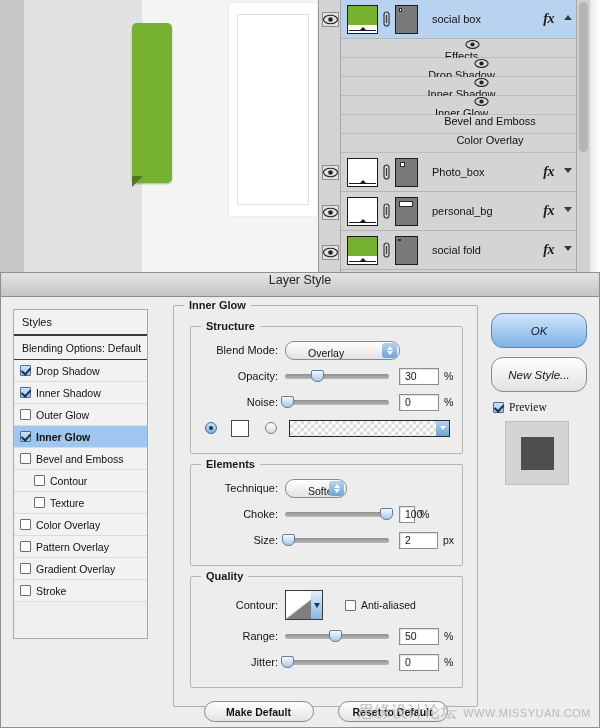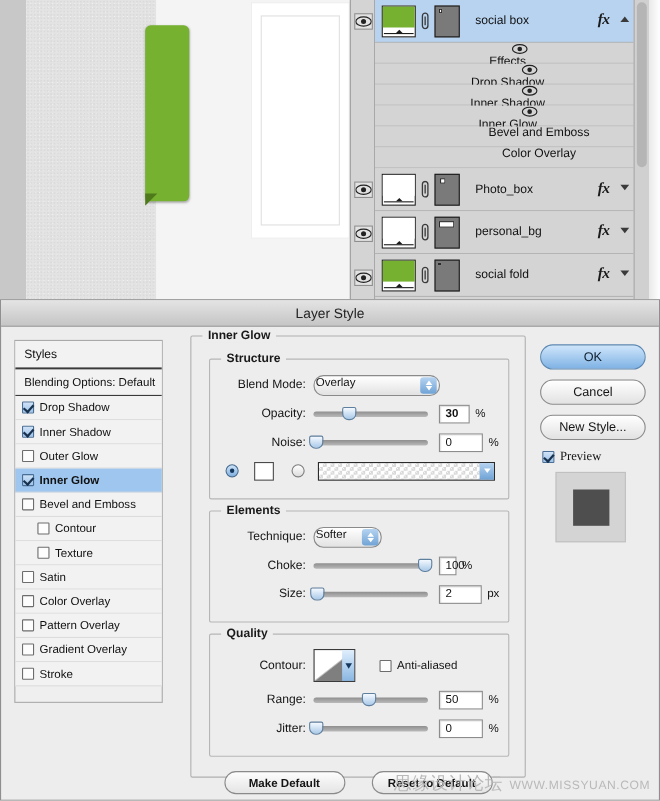--- a/index.html
+++ b/index.html
@@ -151,21 +151,21 @@
   
   .dialog {
     position: absolute; left: 0; top: 272px; width: 600px; height: 456px;
     background: #ededed;
     border: 1px solid #8f8f8f;
   }
   .dialog-titlebar {
     height: 24px; width:100%;
     background: linear-gradient(to bottom,#e4e4e4,#c5c5c5);
     border-bottom: 1px solid #8d8d8d;
-    display:flex; align-items:center; justify-content:center;
+    display:flex; justify-content:center;
   }
   .dialog-title { font-size: 12.5px; color:#242424; font-weight:400; }
 
   .dialog-body { position:relative; width:100%; height:431px; }
 
   
   .styles-col {
     position:absolute; left:12px; top:12px; width:135px; height:330px;
     background:#efefef; border:1px solid #a9a9a9;
     font-size: 11px; color:#111;
@@ -212,21 +212,21 @@
   }
   .group.outer { border-color:#b0b0b0; padding: 10px 8px 8px 8px; }
   .group.inner { margin:10px 6px 10px 8px; padding: 12px 8px 10px 8px; }
 
   .frow { display:flex; align-items:center; height:22px; margin-bottom:4px; }
   .flabel { font-size:11px; color:#141414; text-align:right; width:86px; flex:none; padding-right:7px; }
 
   .selectbox {
     position:relative; height:19px; border:1px solid #8a8a8a; border-radius:9px;
     background: linear-gradient(to bottom,#ffffff,#e2e2e2);
-    display:flex; align-items:flex-start; padding-left:1px; font-size:10.5px; color:#141414;
+    display:flex; align-items:flex-end; padding-left:22px; font-size:10.5px; color:#141414;
     box-shadow: 0 1px 0 rgba(255,255,255,0.8) inset;
   }
   .selectbox .arrows {
     position:absolute; right:2px; top:1px; width:15px; height:15px;
     background: linear-gradient(to bottom,#b5d3f0,#6fa3d6);
     border-radius:3px; display:flex; flex-direction:column; align-items:center; justify-content:center;
   }
   .arrows .up {width:0;height:0;border-left:3px solid transparent;border-right:3px solid transparent;border-bottom:4px solid #fff;margin-bottom:1px;}
   .arrows .dn {width:0;height:0;border-left:3px solid transparent;border-right:3px solid transparent;border-top:4px solid #fff;}
 
@@ -284,26 +284,27 @@
   .contour-box .cdrop {
     position:absolute; right:0; top:0; width:11px; height:28px;
     background: linear-gradient(to bottom,#dfeefc,#8ab6e2);
     display:flex;align-items:center;justify-content:center;
   }
   .cdrop i{width:0;height:0;border-left:3px solid transparent;border-right:3px solid transparent;border-top:5px solid #16375c;display:block;}
 
   
   .right-col { position:absolute; left:490px; top:16px; width:100px; }
   .btn {
-    width:96px; height:23px; border-radius:12px;
+    width:96px; height:35px; border-radius:12px;
     border:1px solid #8a8a8a;
     background: linear-gradient(to bottom,#ffffff,#e2e2e2);
     font-size:11.5px; color:#141414;
     display:flex;align-items:center;justify-content:center;
     margin-bottom:9px;
+    font-style:italic;
   }
   .btn.primary {
     background: linear-gradient(to bottom,#cfe6fb,#7fb2e4);
     border-color:#5b87b2; color:#0e1c2b;
   }
   .preview-row { display:flex; align-items:flex-end; margin: 2px 0 8px 2px; font-family: Liberation Serif, serif; }
   .preview-row .lbl { font-size:11.5px; margin-left:5px; color:#141414; }
   .preview-swatch {
     width:64px; height:64px; background:#d4d4d4; border:1px solid #c0c0c0;
     margin-left:14px; display:flex; align-items:center; justify-content:center;
@@ -542,24 +543,20 @@
         <div class="style-item indent">
           <span class="cb cbox"></span>
           <span class="lbl">Contour</span>
         </div>
         <div class="style-item indent">
           <span class="cb cbox"></span>
           <span class="lbl">Texture</span>
         </div>
         <div class="style-item">
           <span class="cb cbox"></span>
-          <span class="lbl">Satin</span>
-        </div>
-        <div class="style-item">
-          <span class="cb cbox"></span>
           <span class="lbl">Color Overlay</span>
         </div>
         <div class="style-item">
           <span class="cb cbox"></span>
           <span class="lbl">Pattern Overlay</span>
         </div>
         <div class="style-item">
           <span class="cb cbox"></span>
           <span class="lbl">Gradient Overlay</span>
         </div>
@@ -586,21 +583,21 @@
                   </span>
               </div>
             </div>
 
             <div class="frow">
               <span class="flabel">Opacity:</span>
               <div class="slider" style="width:104px;">
                 <div class="track"></div>
                 <div class="knob" style="left:31%;"></div>
               </div>
-              <div class="numfield" style="width:28px;margin-left:10px;font-weight:bold;">
+              <div class="numfield" style="width:40px;margin-left:10px;">
                 <span>30</span>
               </div>
               <span class="unit">%</span>
             </div>
 
             <div class="frow">
               <span class="flabel">Noise:</span>
               <div class="slider" style="width:104px;">
                 <div class="track"></div>
                 <div class="knob" style="left:2%;"></div>
@@ -699,21 +696,20 @@
                 <span>0</span>
               </div>
               <span class="unit">%</span>
             </div>
           </div>
         </div>
       </div>
 
       <div class="right-col">
         <div class="btn primary">OK</div>
-        <div class="btn">Cancel</div>
         <div class="btn">New Style...</div>
         <div class="preview-row">
           <span class="cbox checked"></span>
           <span class="lbl">Preview</span>
         </div>
         <div class="preview-swatch">
           <div class="inner"></div>
         </div>
       </div>
 

